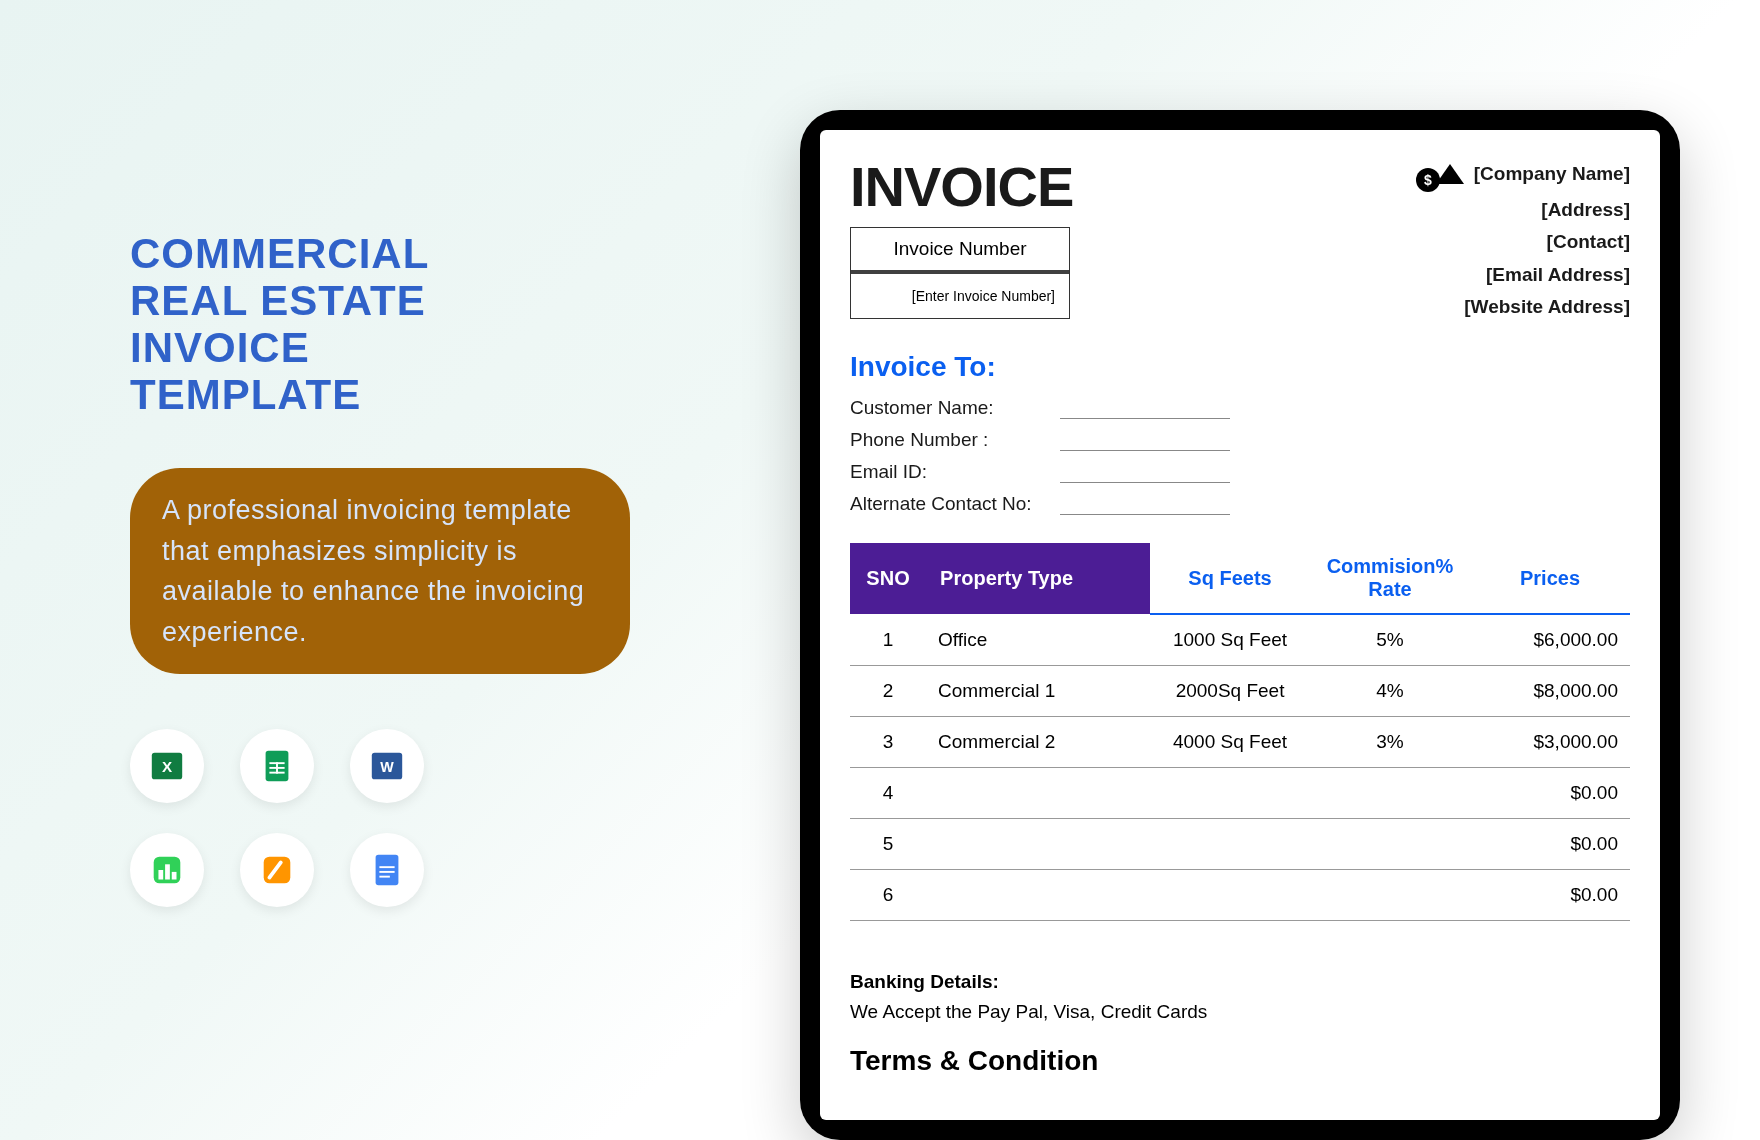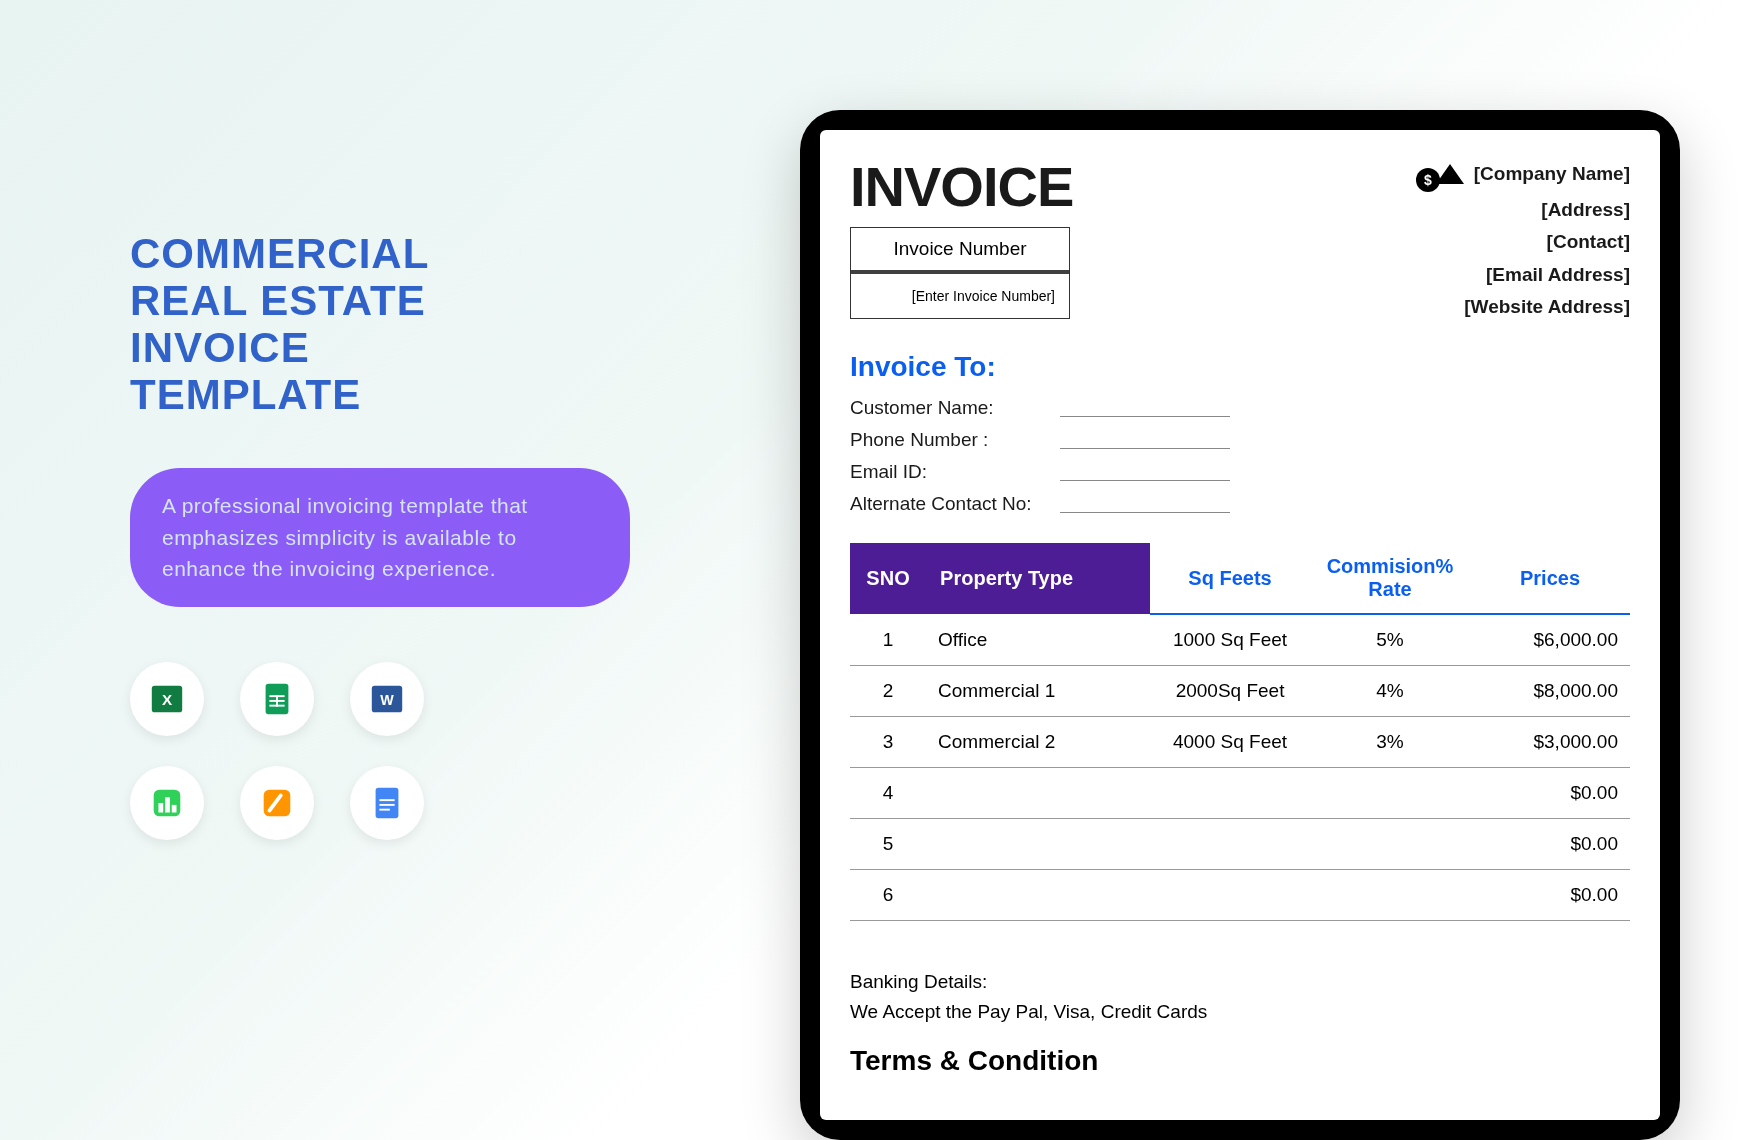--- a/index.html
+++ b/index.html
@@ -20,25 +20,25 @@
 .main-title {
   font-size: 42px;
   font-weight: 800;
   color: #3062c9;
   letter-spacing: 1px;
   line-height: 1.12;
   text-transform: uppercase;
 }
 .description-pill {
   margin-top: 50px;
-  background: #8b5cf6;
+  background: #a16207;
   color: #d6e4fa;
   padding: 22px 32px;
   border-radius: 50px;
-  font-size: 21px;
+  font-size: 27px;
   line-height: 1.5;
   letter-spacing: 0.5px;
   width: 500px;
 }
 .icon-grid {
   margin-top: 55px;
   display: grid;
   grid-template-columns: repeat(3, 80px);
   gap: 30px 30px;
 }
@@ -121,20 +121,21 @@
 .invoice-to-label {
   color: #0a5ff0;
   font-weight: 700;
   font-size: 28px;
 }
 .customer-fields {
   margin-top: 14px;
 }
 .field-row {
   display: flex;
+  align-items: flex-end;
   margin-bottom: 10px;
   font-size: 19px;
   color: #1a1a1a;
 }
 .field-label { font-weight: 500; width: 210px; }
 .field-line { flex: 0 0 170px; border-bottom: 1px solid #888; height: 20px; }
 .line-table {
   margin-top: 28px;
   width: 100%;
   border-collapse: collapse;
@@ -167,21 +168,21 @@
 .td-comm { text-align: center; width: 150px; }
 .td-price { text-align: right; width: 150px; padding-right: 10px; }
 .totals-section {
   margin-top: 14px;
   display: flex;
   justify-content: space-between;
 }
 .banking {
   font-size: 19px;
 }
-.banking-title { font-weight: 400; margin-bottom: 8px; }
+.banking-title { font-weight: 700; margin-bottom: 8px; }
 .totals-table {
   font-size: 19px;
 }
 .totals-row {
   display: flex;
   justify-content: space-between;
   gap: 60px;
   padding: 8px 0;
   border-bottom: 1px solid #999;
   width: 320px;

